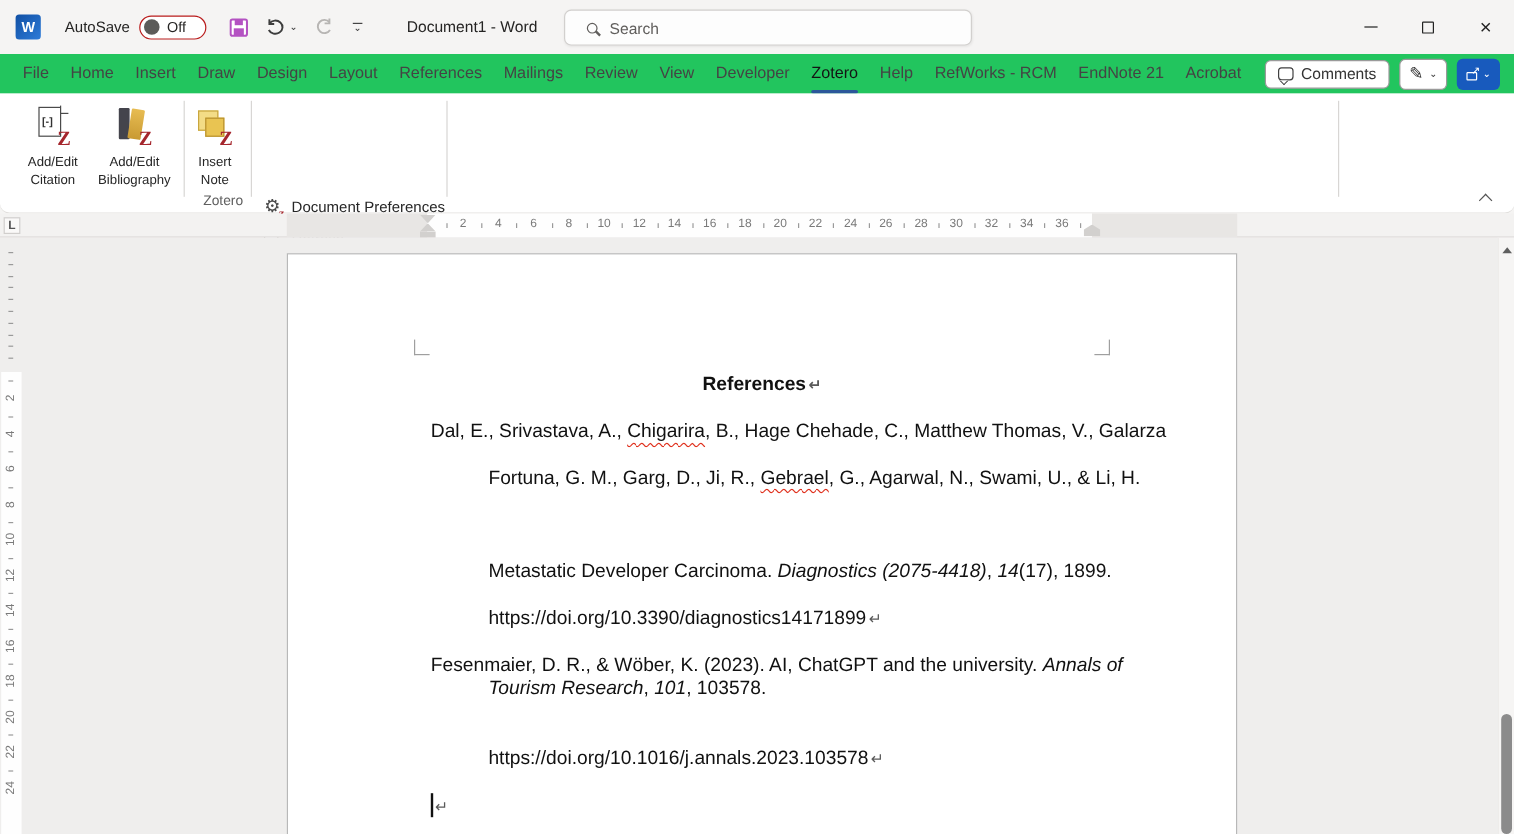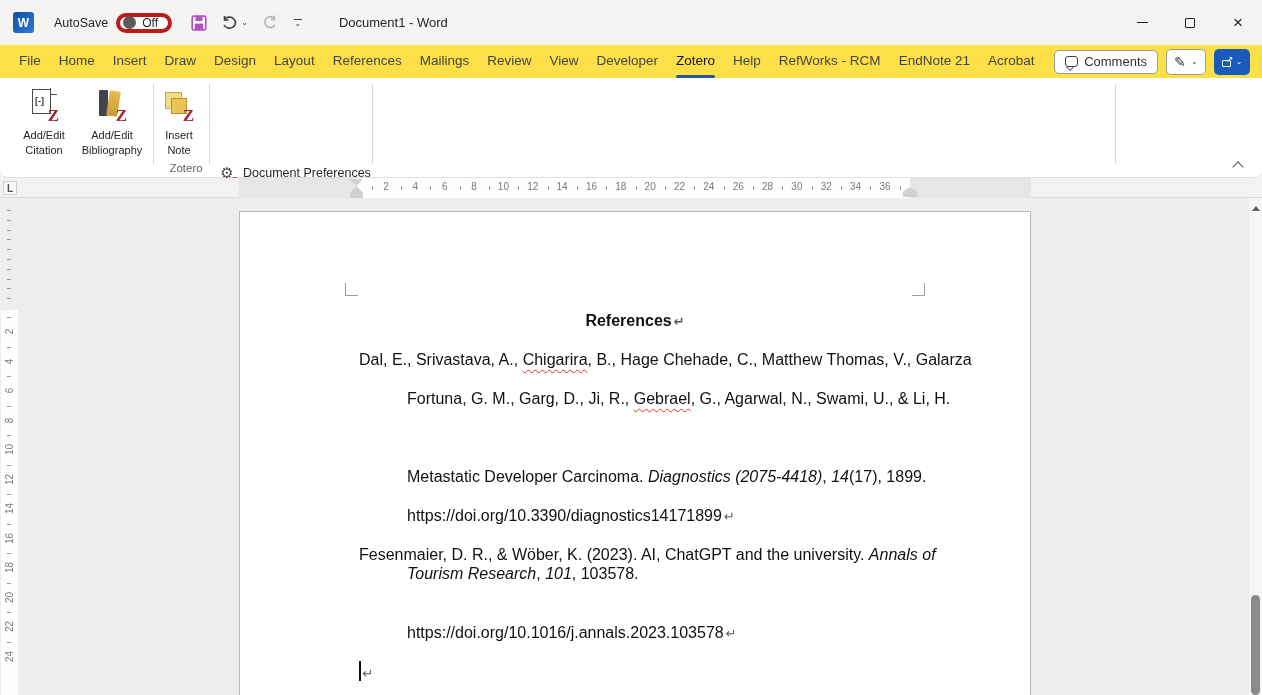--- a/index.html
+++ b/index.html
@@ -5,42 +5,42 @@
   * { margin:0; padding:0; box-sizing:border-box; }
   html,body { width:1262px; height:695px; overflow:hidden;
     font-family:"Liberation Sans","DejaVu Sans",sans-serif; background:#f5f4f3; }
 
   
   .titlebar { height:45px; display:flex; align-items:center; position:relative; background:#f5f4f3; }
   .wordlogo { width:21px; height:21px; margin-left:13px; border-radius:3px;
     background:linear-gradient(135deg,#1150a4,#2d7bd8); color:#fff; font-weight:bold;
     font-size:12px; display:flex; align-items:center; justify-content:center; }
   .as-label { margin-left:20px; font-size:12.5px; color:#252423; }
-  .toggle { margin-left:8px; width:56px; height:20px; border:4px solid #b91c1c; border-radius:10px;
+  .toggle { margin-left:8px; width:56px; height:20px; border:1px solid #b91c1c; border-radius:10px;
     background:#fff; position:relative; display:flex; align-items:center; cursor:pointer; }
   .knob { width:13px; height:13px; border-radius:50%; background:#5c5b59; margin-left:3px; }
   .toggle-state { font-size:12px; color:#252423; margin-left:6px; }
   .qat { display:flex; align-items:center; }
   .qat-btn { display:flex; align-items:center; justify-content:center; padding:3px; border-radius:4px; }
   .chev-small { font-size:8px; color:#444; margin-left:2px; }
   .doc-title { margin-left:34px; font-size:13px; color:#252423; }
   .searchbox { position:absolute; left:470px; top:8px; width:340px; height:30px; background:#fdfdfd;
     border:1px solid #d2d0ce; border-radius:6px; display:flex; align-items:center; box-shadow:0 1px 2px rgba(0,0,0,.06); }
   .mag { position:relative; width:9px; height:9px; border:1.5px solid #605e5c; border-radius:50%; margin-left:18px; }
   .mag::after { content:''; position:absolute; width:5px; height:1.5px; background:#605e5c;
     transform:rotate(45deg); right:-4px; bottom:-2px; }
   .search-text { margin-left:10px; font-size:13px; color:#605e5c; }
   .winctrl { position:absolute; right:0; top:0; height:45px; display:flex; }
   .wbtn { width:48px; height:45px; display:flex; align-items:center; justify-content:center; }
   .ic-min { width:11px; height:1px; background:#222; }
   .ic-max { width:10px; height:10px; border:1.1px solid #222; border-radius:1px; }
   .ic-close { font-size:17px; color:#222; line-height:1; }
 
   
-  .tabrow { height:33px; display:flex; align-items:stretch; background:#fde047; }
+  .tabrow { height:33px; display:flex; align-items:stretch; background:#22c55e; }
   .tabs { display:flex; margin-left:10px; }
   .tab { padding:8px 9px 9px; font-size:13.5px; color:#444; position:relative; white-space:nowrap; cursor:pointer; }
   .tab.active { color:#141414; }
   .tab.active::after { content:''; position:absolute; left:9px; right:9px; bottom:0; height:3px;
     border-radius:2px; background:var(--accent); }
   .tr-right { margin-left:auto; display:flex; align-items:center; gap:8px; margin-right:12px; }
   .btn-comments { height:24px; border:1px solid #9a9a9a; border-radius:5px; background:#fff;
     display:flex; align-items:center; padding:0 10px; gap:6px; font-size:13px; color:#333; cursor:pointer; }
   .bubble { position:relative; width:13px; height:11px; border:1.4px solid #404040; border-radius:3px; background:#fff; }
   .bubble::after { content:''; position:absolute; left:1px; bottom:-4px; width:5px; height:5px; background:#fff;
@@ -166,20 +166,24 @@
         <path d="M12.5 3.5 A5.5 5.5 0 1 0 13 10" fill="none" stroke="#b7b5b3" stroke-width="1.6"></path>
         <path d="M12.5 0.5 L12.5 4.5 L8.5 4.5" fill="none" stroke="#b7b5b3" stroke-width="1.6"></path>
       </svg>
     </div>
     <div class="qat-btn" style="margin-left:10px; flex-direction:column;">
       <div style="width:8px;height:1.5px;background:#444;margin-bottom:1px;"></div>
       <span style="font-size:8px;color:#444;line-height:5px;">⌄</span>
     </div>
   </div>
   <span class="doc-title">Document1 - Word</span>
+  <div class="searchbox">
+    <div class="mag"></div>
+    <span class="search-text">Search</span>
+  </div>
   <div class="winctrl">
     <div class="wbtn">
         <div class="ic-min"></div>
       </div>
     <div class="wbtn">
         <div class="ic-max"></div>
       </div>
     <div class="wbtn">
         <span class="ic-close">×</span>
       </div>

